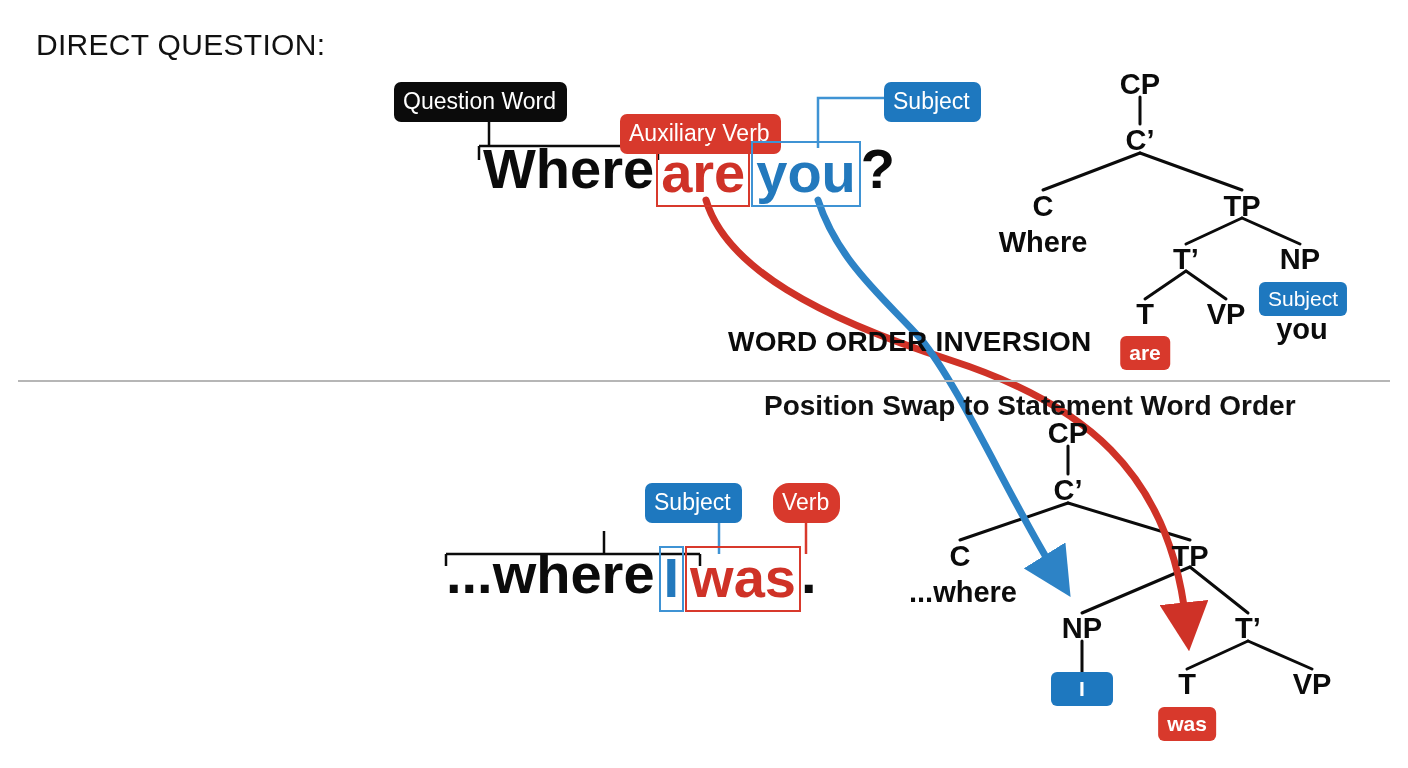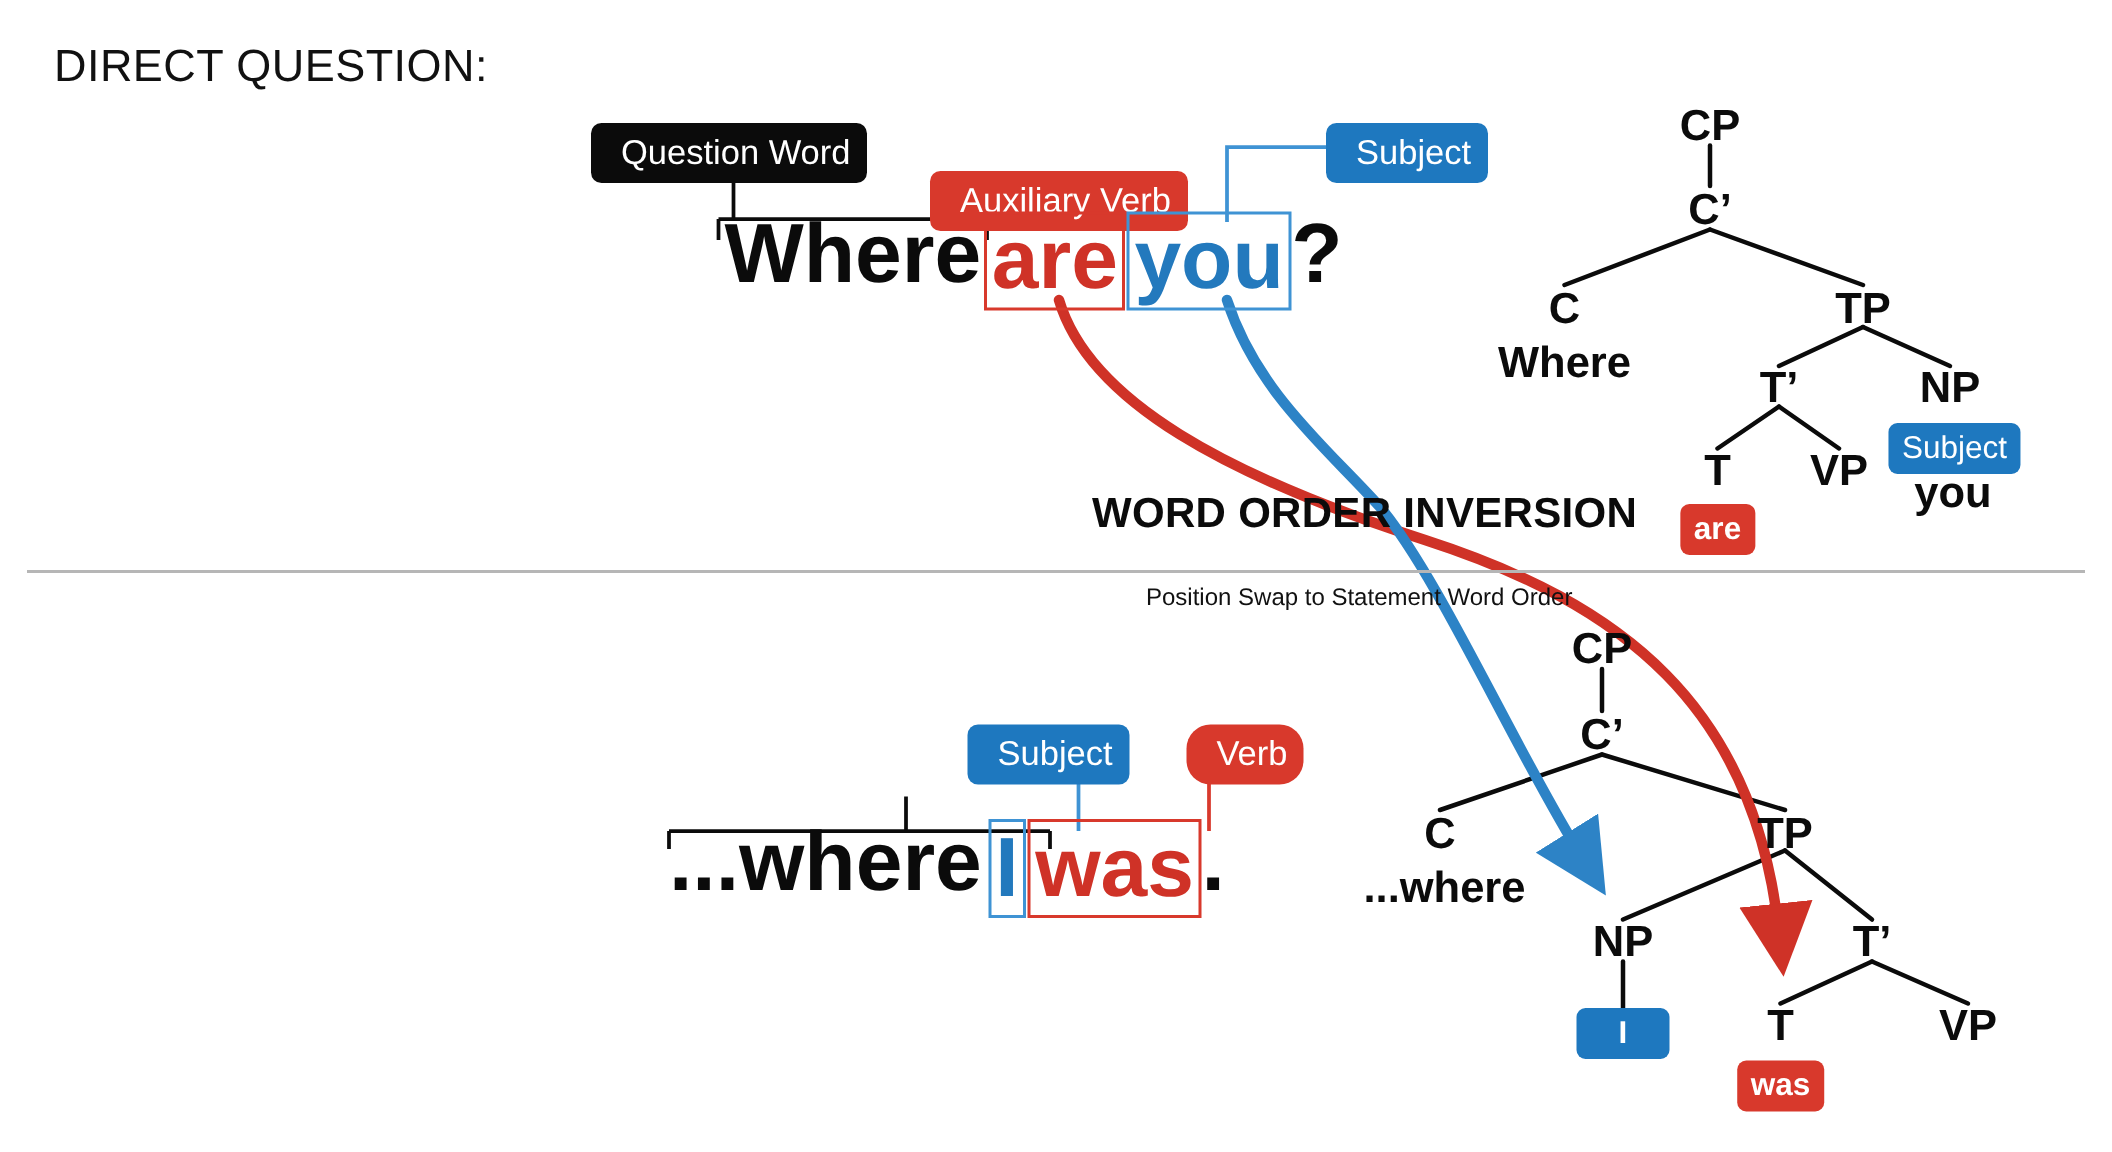--- a/index.html
+++ b/index.html
@@ -37,21 +37,21 @@
     height: 2px;
     background: #b6b6b6;
   }
 
   
   .chip {
     border-radius: 7px;
     color: #ffffff;
     font-size: 23px;
     line-height: 1;
-    padding: 8px 11px 9px 20px;
+    padding: 8px 11px 9px 9px;
     white-space: nowrap;
     font-weight: 400;
   }
   .chip-black { background: #0b0b0b; }
   .chip-red   { background: #d8392c; }
   .chip-blue  { background: #1e78bf; }
 
   
   .chip-sm {
     border-radius: 6px;
@@ -104,22 +104,22 @@
 
   
   .inversion-label {
     font-size: 28px;
     font-weight: bold;
     color: #0b0b0b;
     letter-spacing: 0.2px;
     white-space: nowrap;
   }
   .swap-label {
-    font-size: 16px;
-    font-weight: 400;
+    font-size: 28px;
+    font-weight: 700;
     color: #111111;
     white-space: nowrap;
   }
 
   svg.overlay {
     position: absolute;
     left: 0; top: 0;
     width: 1408px; height: 768px;
     pointer-events: none;
   }
@@ -223,21 +223,21 @@
   <div class="abs node-word" style="left:1302px; top:315px;">you</div>
 
   <div class="abs inversion-label" style="left:728px; top:326px;">WORD ORDER INVERSION</div>
 
   <div class="abs divider" style="left:18px; top:380px; width:1372px;"></div>
 
   <div class="abs swap-label" style="left:764px; top:390px;">Position Swap to Statement Word Order</div>
 
 
   <div class="abs chip chip-blue" style="left:645px; top:483px;">Subject</div>
-  <div class="abs chip chip-red" style="left:791px; top:483px;border-radius:16px;">Verb</div>
+  <div class="abs chip chip-red" style="left:773px; top:483px;border-radius:16px;">Verb</div>
 
   <div class="abs" style="left:446px; top:546px; display:flex; align-items:flex-start;">
     <span class="sentence-word">...where</span>
     <span class="sentence-word word-blue boxed-blue" style="margin-left:4px;">I</span>
     <span class="sentence-word word-red boxed-red" style="margin-left:1px;">was</span>
     <span class="sentence-word">.</span>
   </div>
 
   <div class="abs node" style="left:1068px; top:419px;">CP</div>
   <div class="abs node" style="left:1068px; top:476px;">C’</div>

